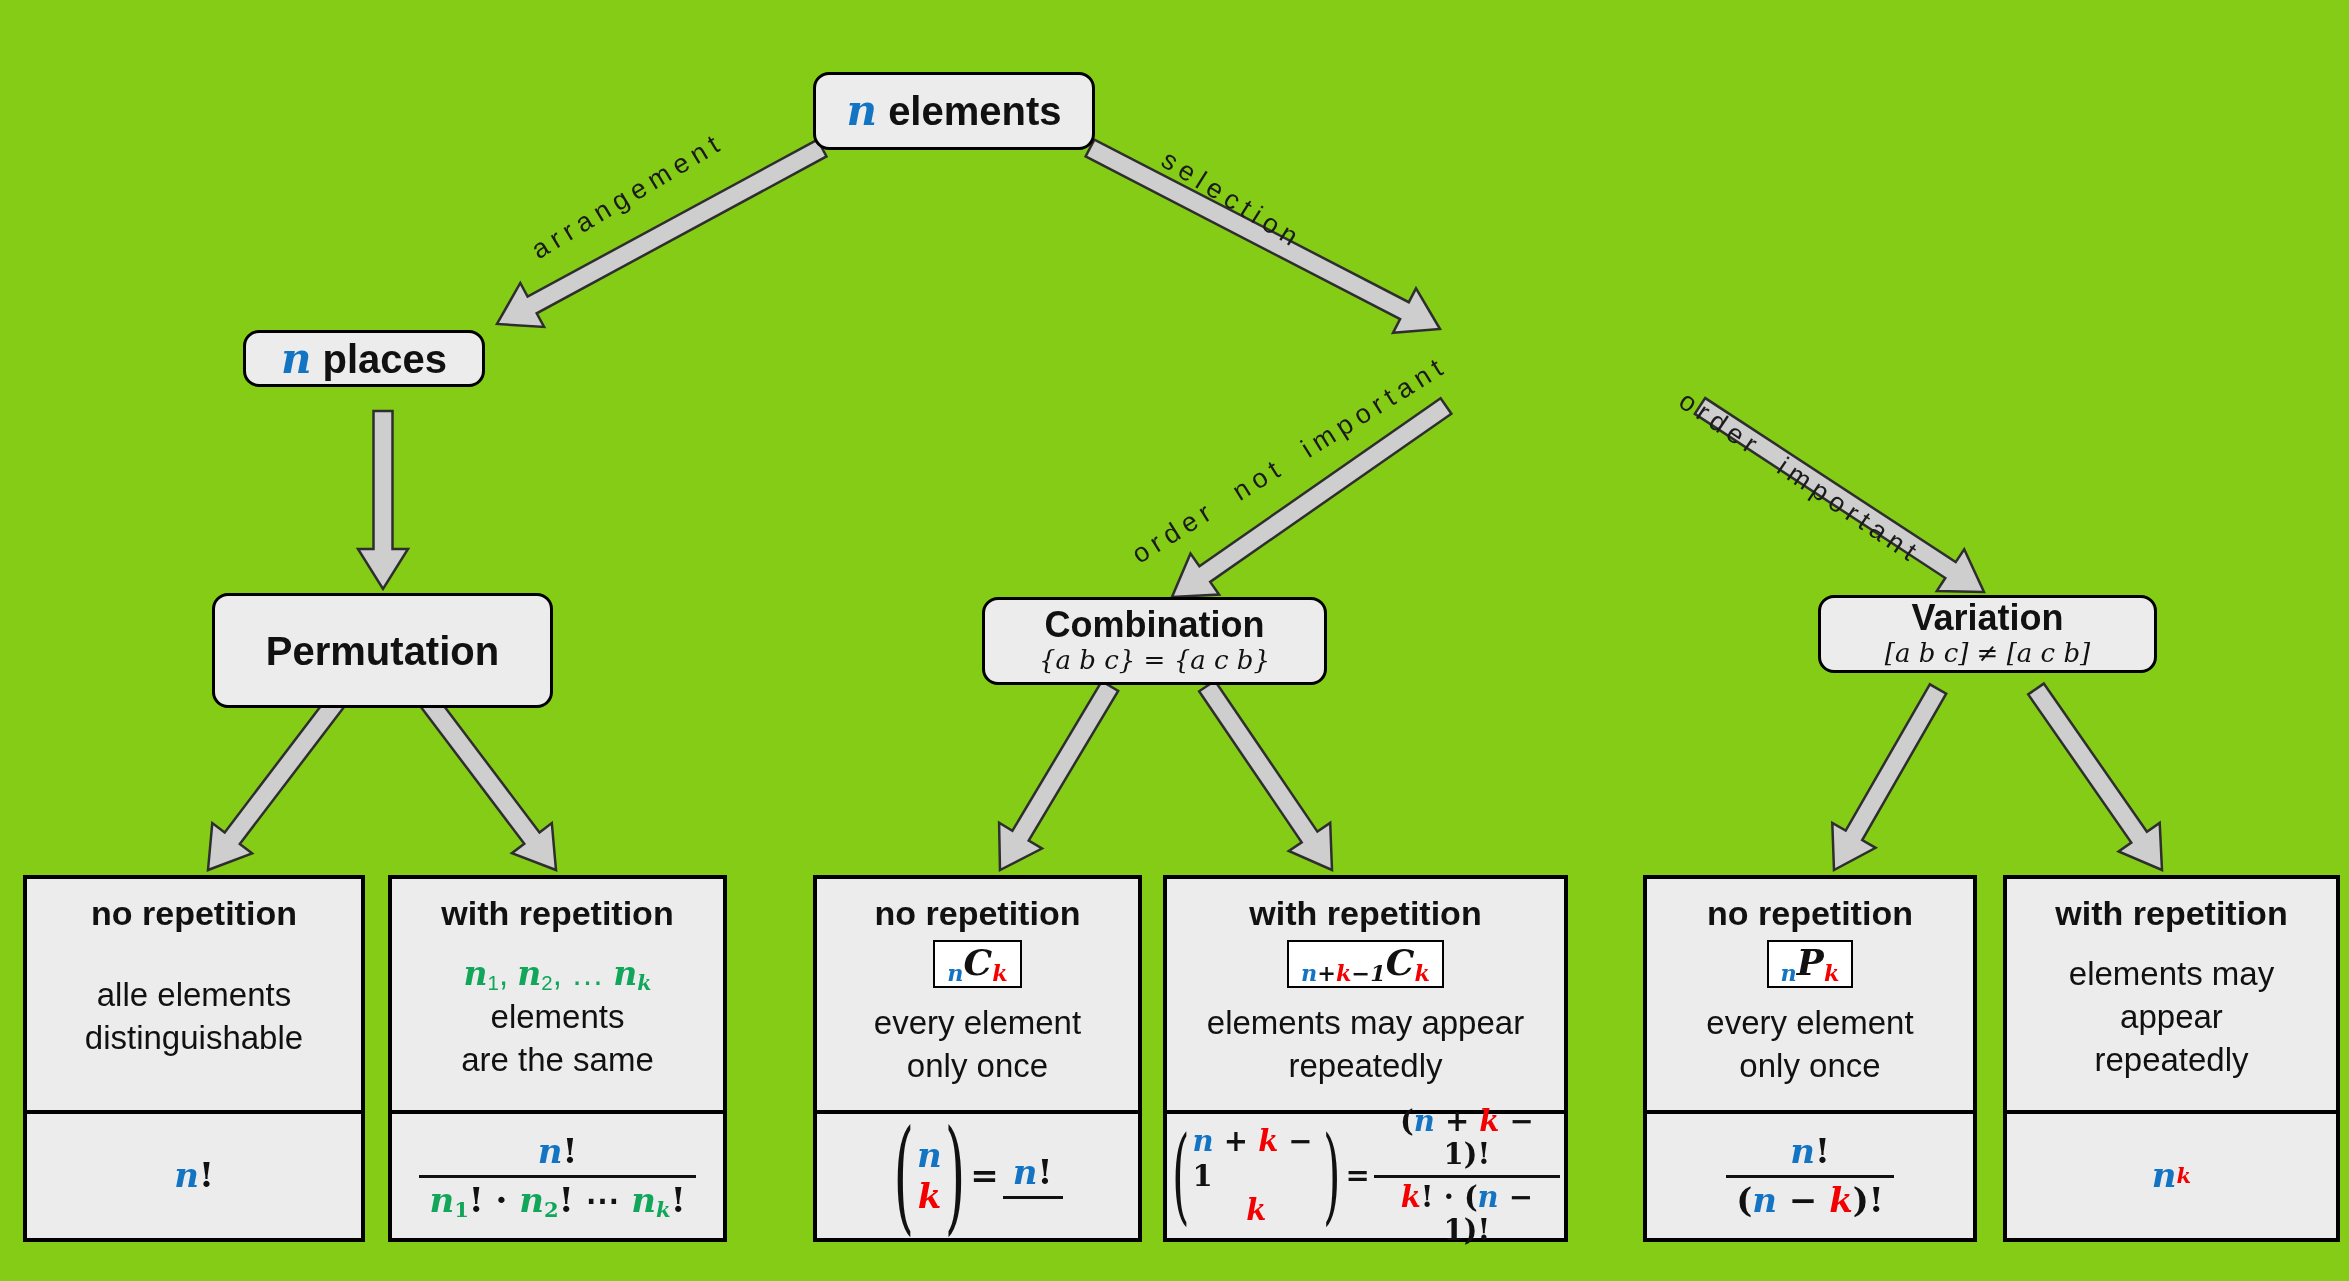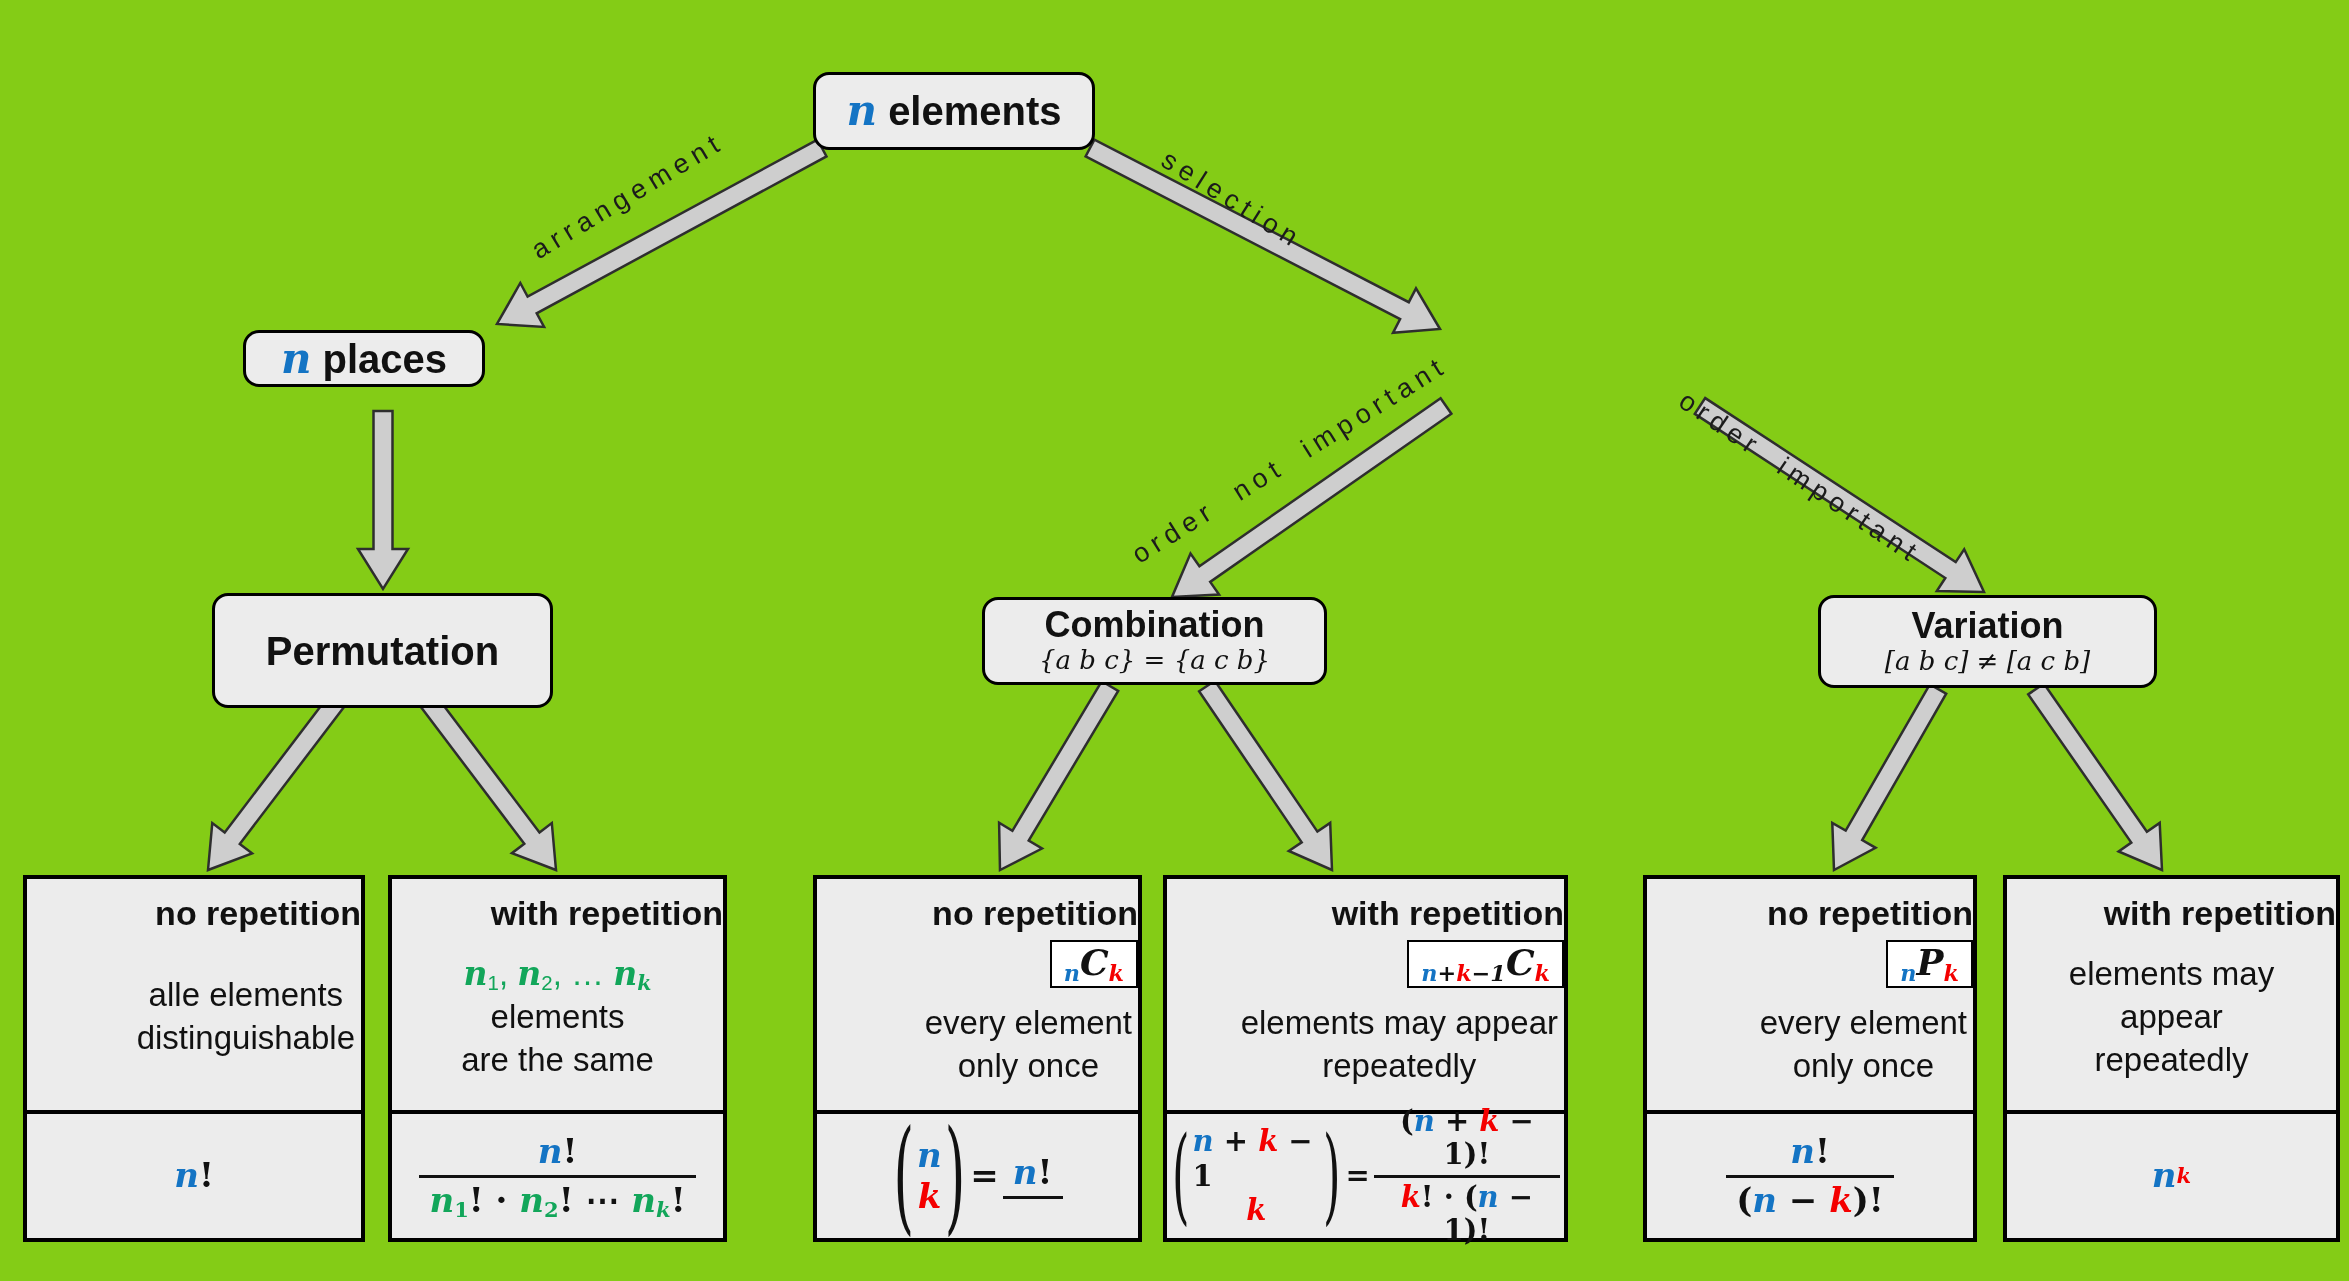--- a/index.html
+++ b/index.html
@@ -19,21 +19,21 @@
   .node.two .node-title{font-size:36px;}
 
   
   .edge-label{position:absolute;z-index:3;font-size:27px;letter-spacing:6px;word-spacing:12px;
               color:#1b1b1b;white-space:nowrap;font-weight:500;
               transform:translate(-50%,-50%) rotate(var(--r,0deg));}
 
   
   .bbox{position:absolute;z-index:2;background:var(--boxfill,#ececec);border:4px solid #000;
         box-sizing:border-box;display:flex;flex-direction:column;}
-  .bb-top{flex:1;display:flex;flex-direction:column;align-items:flex-end;padding-top:16px;min-height:0;}
+  .bb-top{flex:1;display:flex;flex-direction:column;align-items:center;padding-top:16px;min-height:0;}
   .bb-title{font-weight:bold;font-size:34px;line-height:1.1;}
   .badge{margin-top:8px;border:2.5px solid #000;background:#fff;padding:1px 12px 3px 12px;
          font-family:"DejaVu Serif",serif;font-weight:bold;font-style:italic;
          font-size:36px;line-height:1.1;}
   .bb-desc{flex:1;display:flex;flex-direction:column;align-items:center;justify-content:center;
            font-size:33px;line-height:1.3;text-align:center;padding:0 6px 8px 6px;}
   .bb-desc .mtxt{font-family:"Liberation Sans",sans-serif;font-weight:400;}
   .bb-desc .mvar{font-weight:600;}
   .bb-form{height:124px;border-top:4px solid #000;display:flex;align-items:center;
            justify-content:center;font-family:"DejaVu Serif",serif;font-weight:bold;
@@ -84,21 +84,21 @@
 
   <div class="node" style="left:212px;top:593px;width:341px;height:115px;">
     <div class="node-title">Permutation</div>
   </div>
 
   <div class="node two" style="left:982px;top:597px;width:345px;height:88px;">
     <div class="node-title">Combination</div>
     <div class="node-sub">{a b c} = {a c b}</div>
   </div>
 
-  <div class="node two" style="left:1818px;top:595px;width:339px;height:93px;">
+  <div class="node two" style="left:1818px;top:595px;width:339px;height:78px;">
     <div class="node-title">Variation</div>
     <div class="node-sub">[a b c] ≠ [a c b]</div>
   </div>
 
   <div class="edge-label" style="left:628px;top:196px;--r:-31deg;">arrangement</div>
   <div class="edge-label" style="left:1232px;top:200px;--r:32deg;">selection</div>
   <div class="edge-label" style="left:1290px;top:460px;--r:-32deg;">order not important</div>
   <div class="edge-label" style="left:1800px;top:478px;--r:34deg;">order important</div>
 
   <div class="bbox" style="left:23px;top:875px;width:342px;height:367px;">

